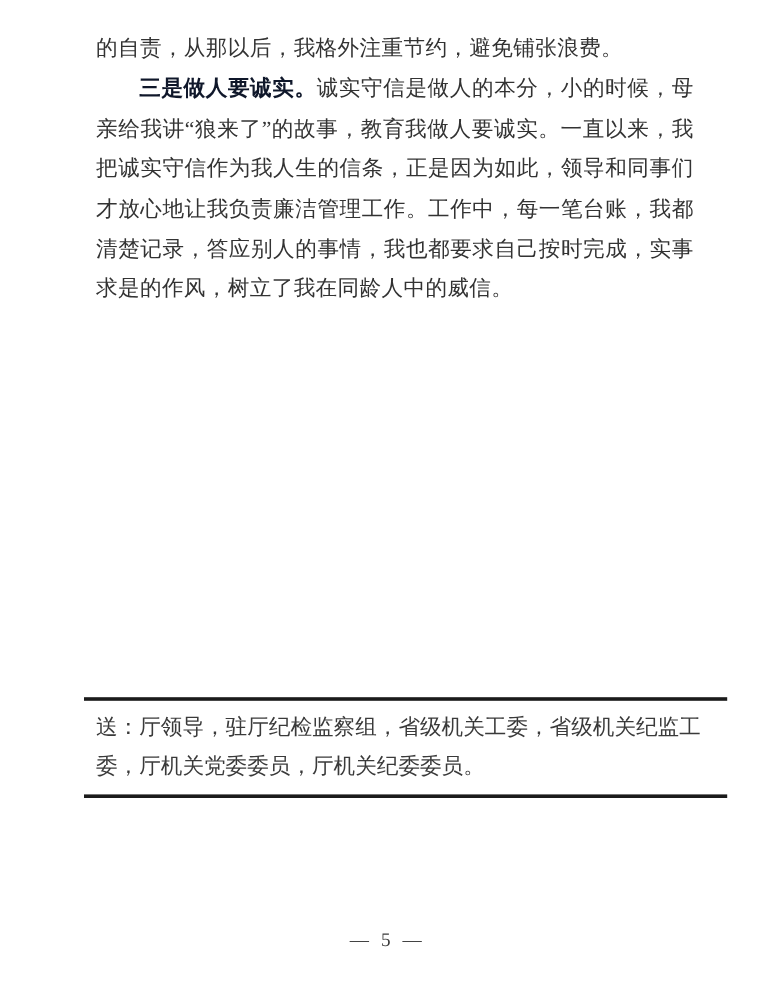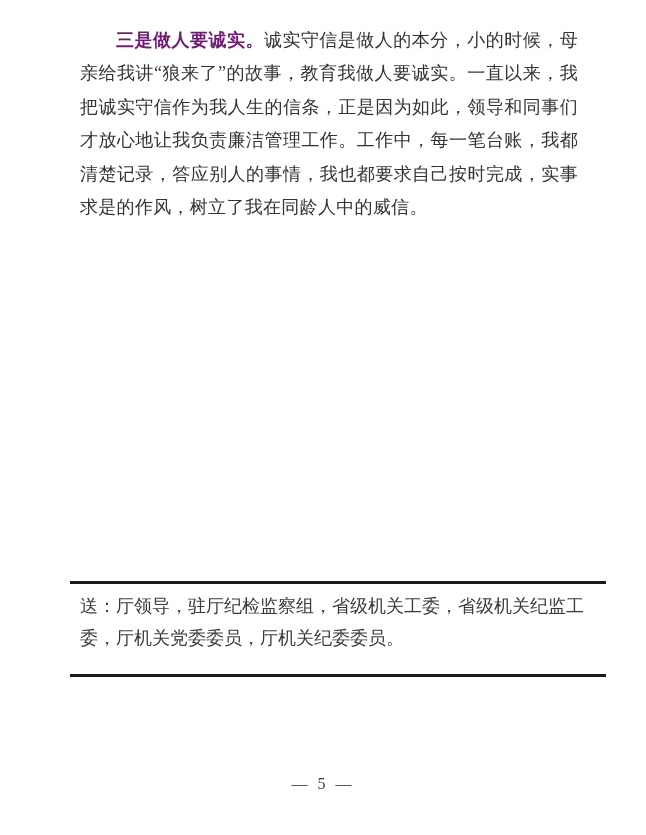--- a/index.html
+++ b/index.html
@@ -27,32 +27,32 @@
     letter-spacing: 0.3px;
   }
   .para {
     margin: 0;
   }
   .para.indent {
     text-indent: 2em;
   }
   .lead {
     font-weight: 700;
-    color: #701a75;
+    color: #0f172a;
     font-family: "Liberation Sans", "DejaVu Sans", sans-serif;
   }
   .distribution {
     position: absolute;
     left: 70px;
     top: 581px;
     width: 536px;
     box-sizing: border-box;
     border-top: 3px solid #1b1b1b;
     border-bottom: 3px solid #1b1b1b;
-    padding: 6px 6px 20px 10px;
+    padding: 6px 6px 8px 10px;
     font-size: 18px;
     line-height: 32px;
     text-align: left;
     color: #3a3a3a;
   }
   .dist-line {
     margin: 0;
   }
   .page-number {
     position: absolute;
@@ -64,20 +64,21 @@
     color: #3a3a3a;
     letter-spacing: 3px;
   }
 </style>
 </head>
 <body>
 
 <div class="page">
 
   <div class="body-text">
+    <p class="para"><span>的自责，从那以后，我格外注重节约，避免铺张浪费。</span></p>
     <p class="para indent"><span class="lead">三是做人要诚实。</span><span>诚实守信是做人的本分，小的时候，母亲给我讲“狼来了”的故事，教育我做人要诚实。一直以来，我把诚实守信作为我人生的信条，正是因为如此，领导和同事们才放心地让我负责廉洁管理工作。工作中，每一笔台账，我都清楚记录，答应别人的事情，我也都要求自己按时完成，实事求是的作风，树立了我在同龄人中的威信。</span></p>
   </div>
 
   <div class="distribution">
     <div class="dist-line"><span>送：</span><span>厅领导，驻厅纪检监察组，省级机关工委，省级机关纪监工委，厅机关党委委员，厅机关纪委委员。</span></div>
   </div>
 
   <div class="page-number">— 5 —</div>
 
 </div>

